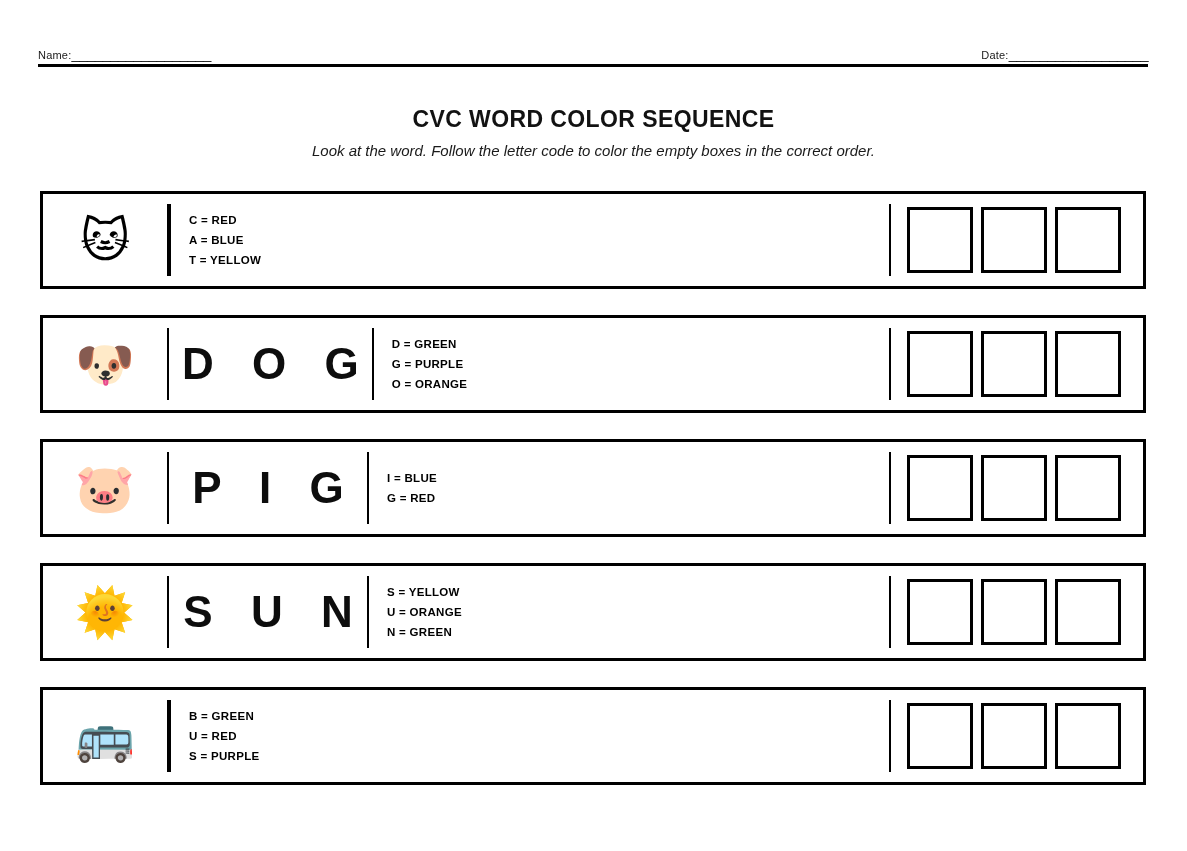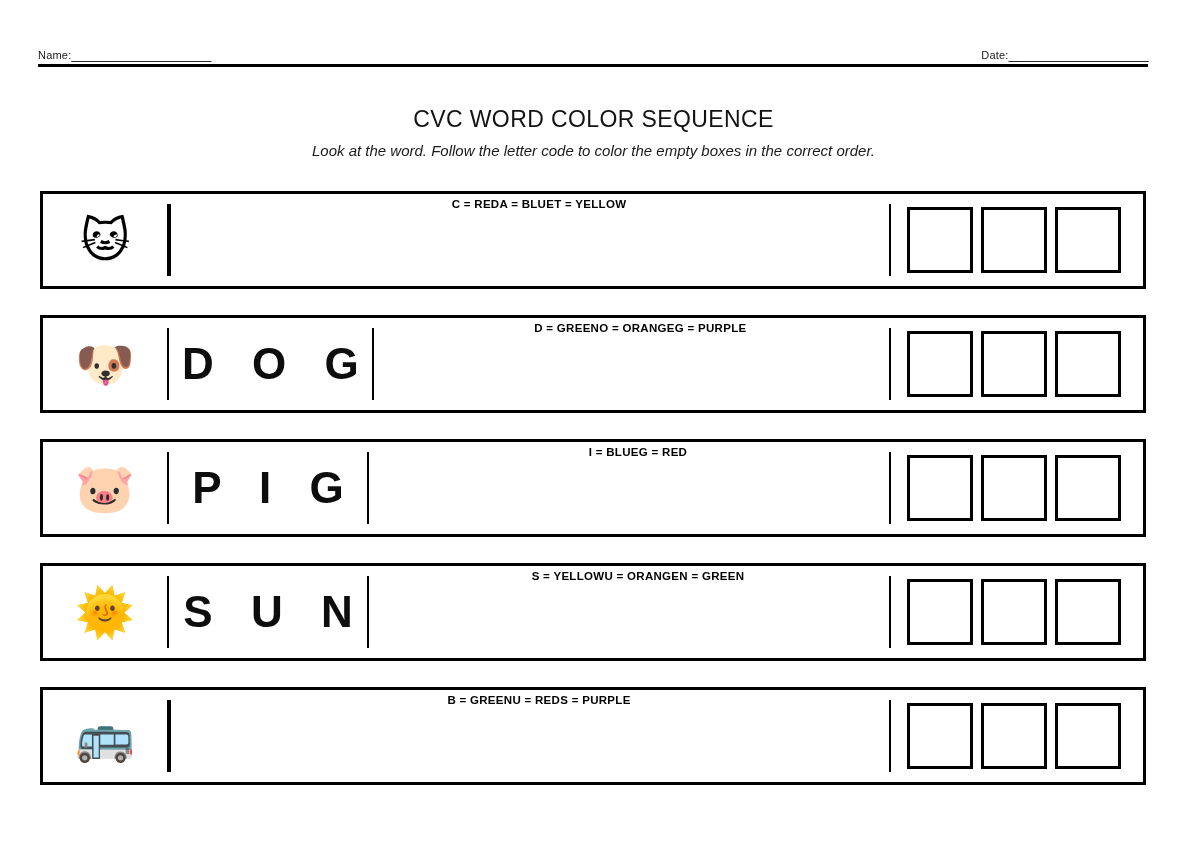--- a/index.html
+++ b/index.html
@@ -53,21 +53,21 @@
   }
 
   
   .worksheet-title {
     position: absolute;
     left: 0;
     top: 106px;
     width: 1187px;
     text-align: center;
     font-size: 23px;
-    font-weight: normal;
+    font-weight: bold;
     letter-spacing: 0.4px;
     color: #121212;
   }
   .worksheet-subtitle {
     position: absolute;
     left: 0;
     top: 142px;
     width: 1187px;
     text-align: center;
     font-size: 15px;
@@ -127,21 +127,21 @@
     font-weight: bold;
     letter-spacing: 13px;
     text-indent: 13px;
     color: #0d0d0d;
     white-space: nowrap;
   }
 
   .cell-legend {
     flex: 1 1 auto;
     display: flex;
-    flex-direction: row;
+    flex-direction: column;
     justify-content: center;
     padding-left: 18px;
   }
   .legend-line {
     font-size: 11.5px;
     font-weight: bold;
     line-height: 20px;
     letter-spacing: 0.3px;
     color: #000000;
     white-space: nowrap;
@@ -207,22 +207,22 @@
       <div class="cell-emoji">
         <span class="emoji-glyph">🐶</span>
       </div>
       <div class="divider"></div>
       <div class="cell-word">
         <span class="word-text">D O G</span>
       </div>
       <div class="divider"></div>
       <div class="cell-legend">
         <span class="legend-line">D = GREEN</span>
+        <span class="legend-line">G = PURPLE</span>
         <span class="legend-line">O = ORANGE</span>
-        <span class="legend-line">G = PURPLE</span>
       </div>
       <div class="divider"></div>
       <div class="cell-boxes">
         <div class="color-box"></div>
         <div class="color-box"></div>
         <div class="color-box"></div>
       </div>
     </div>
 
     <div class="word-row">

